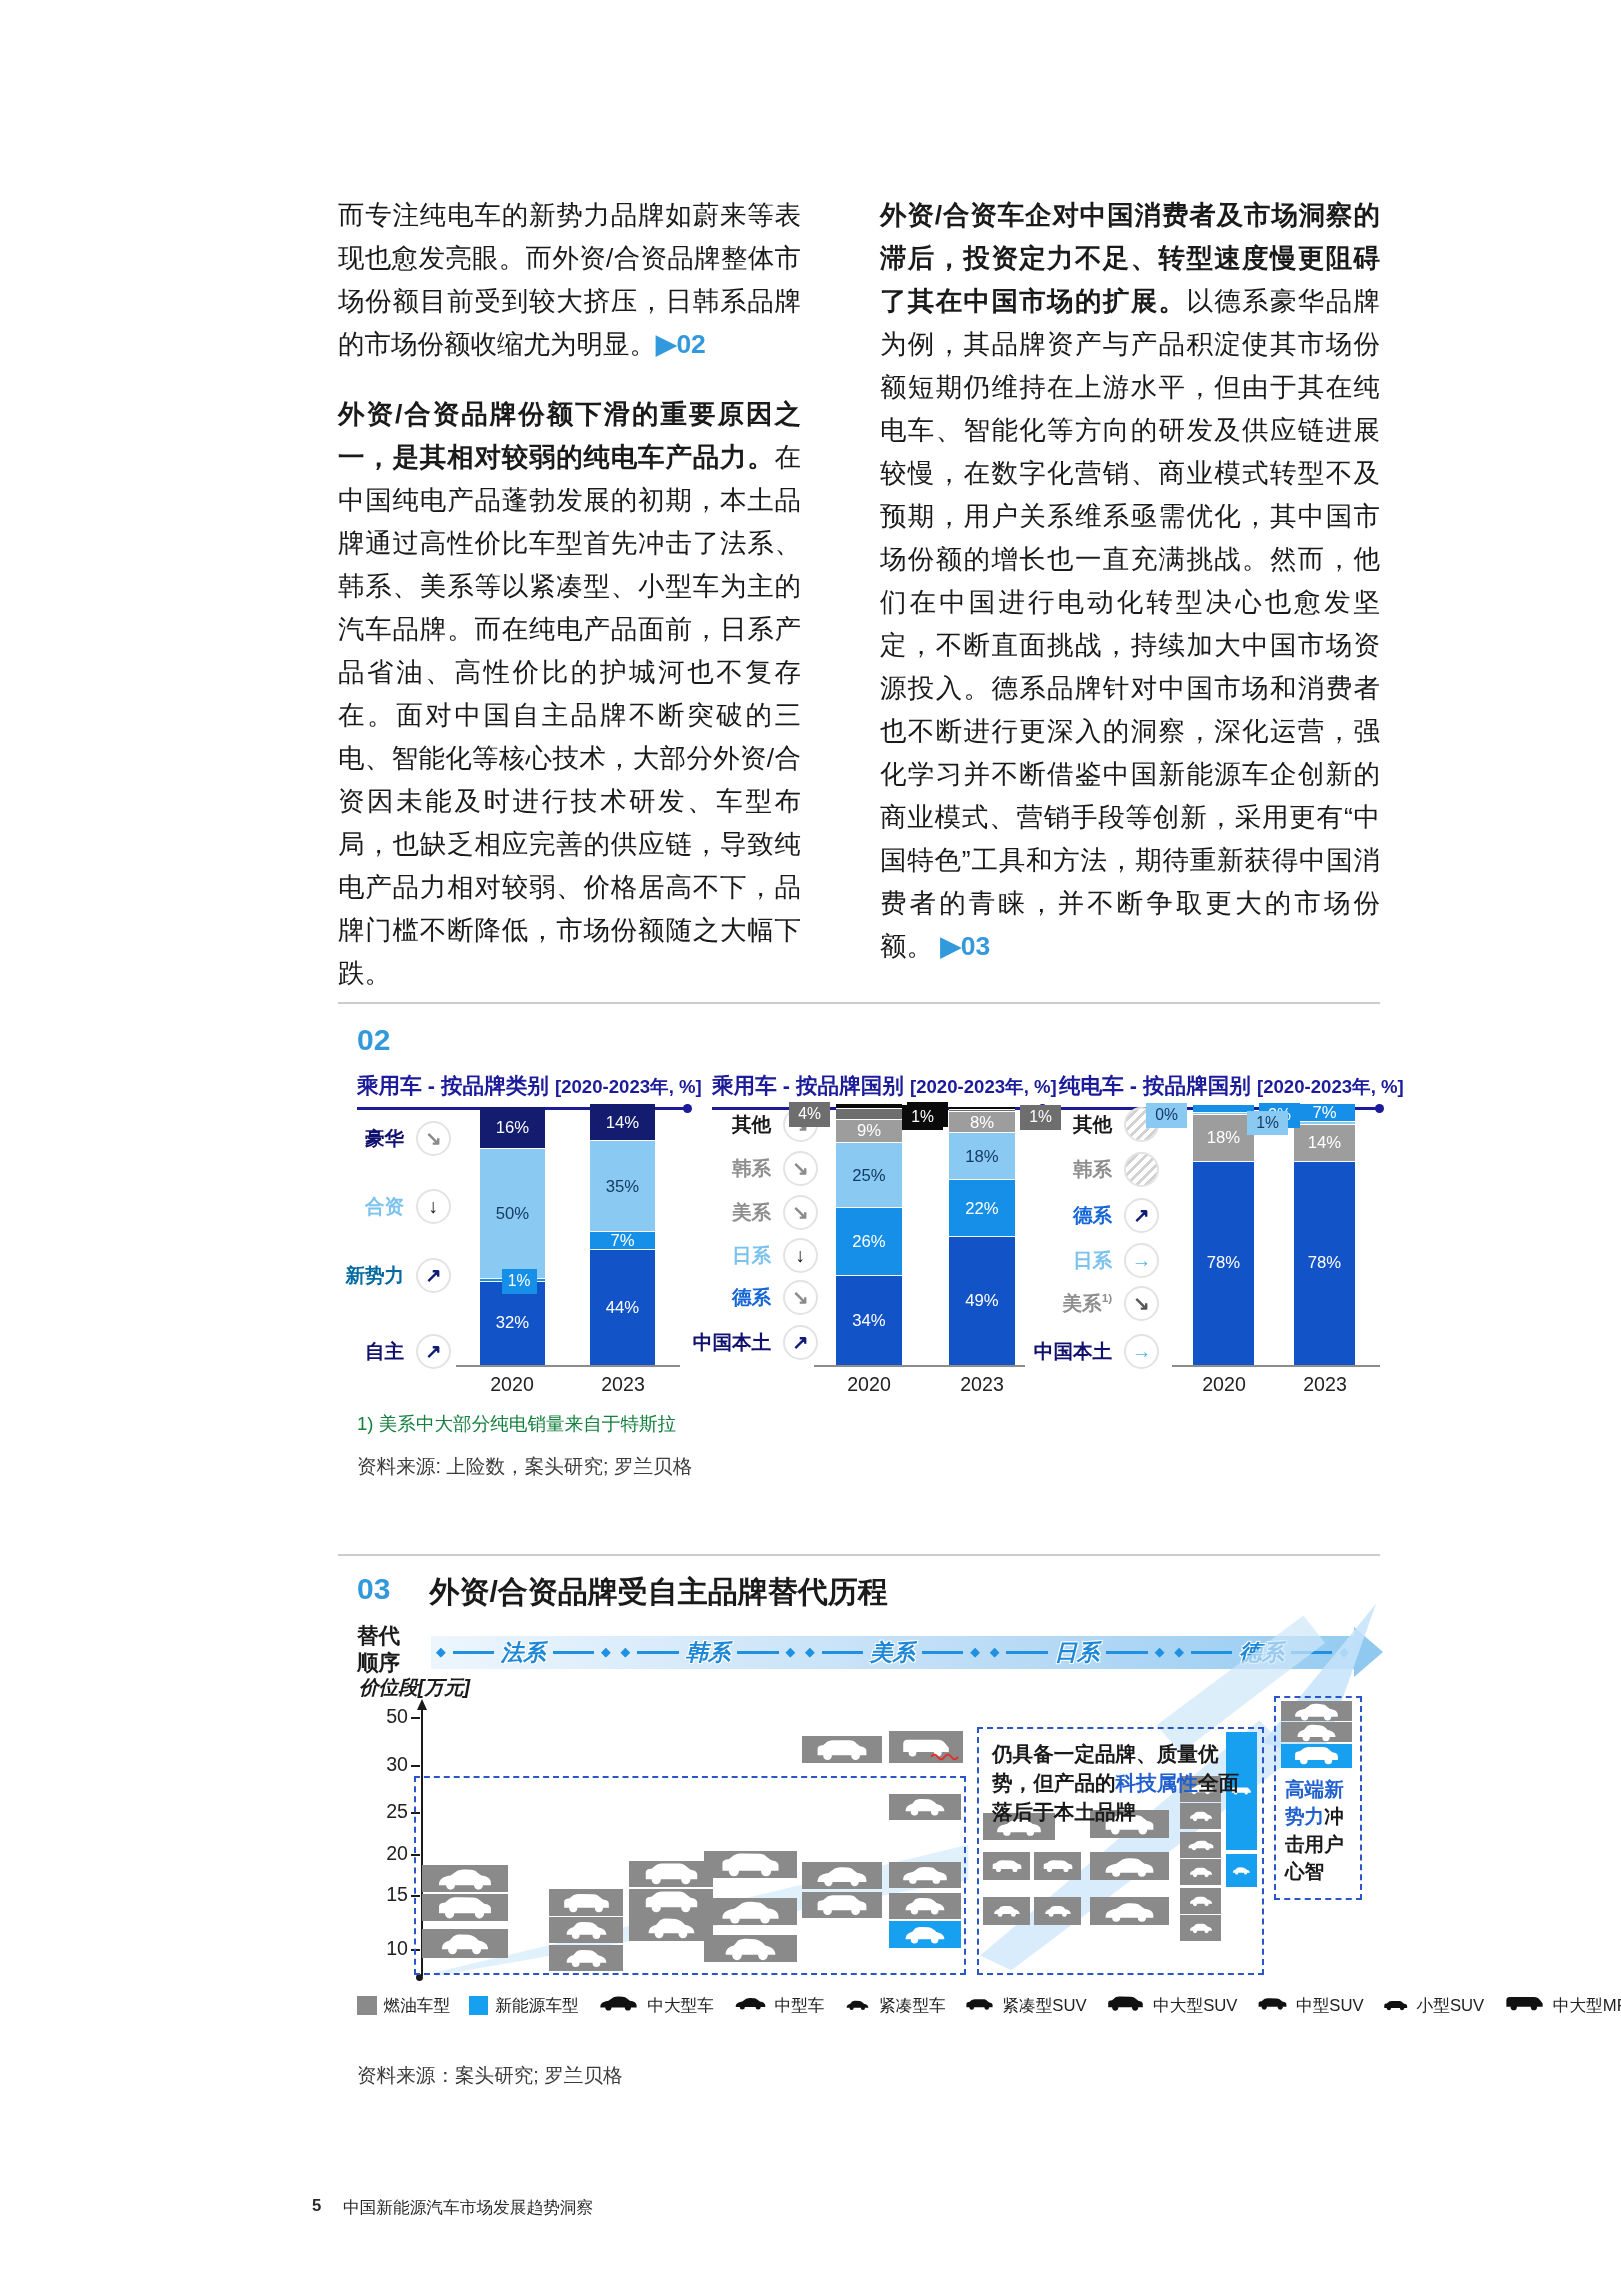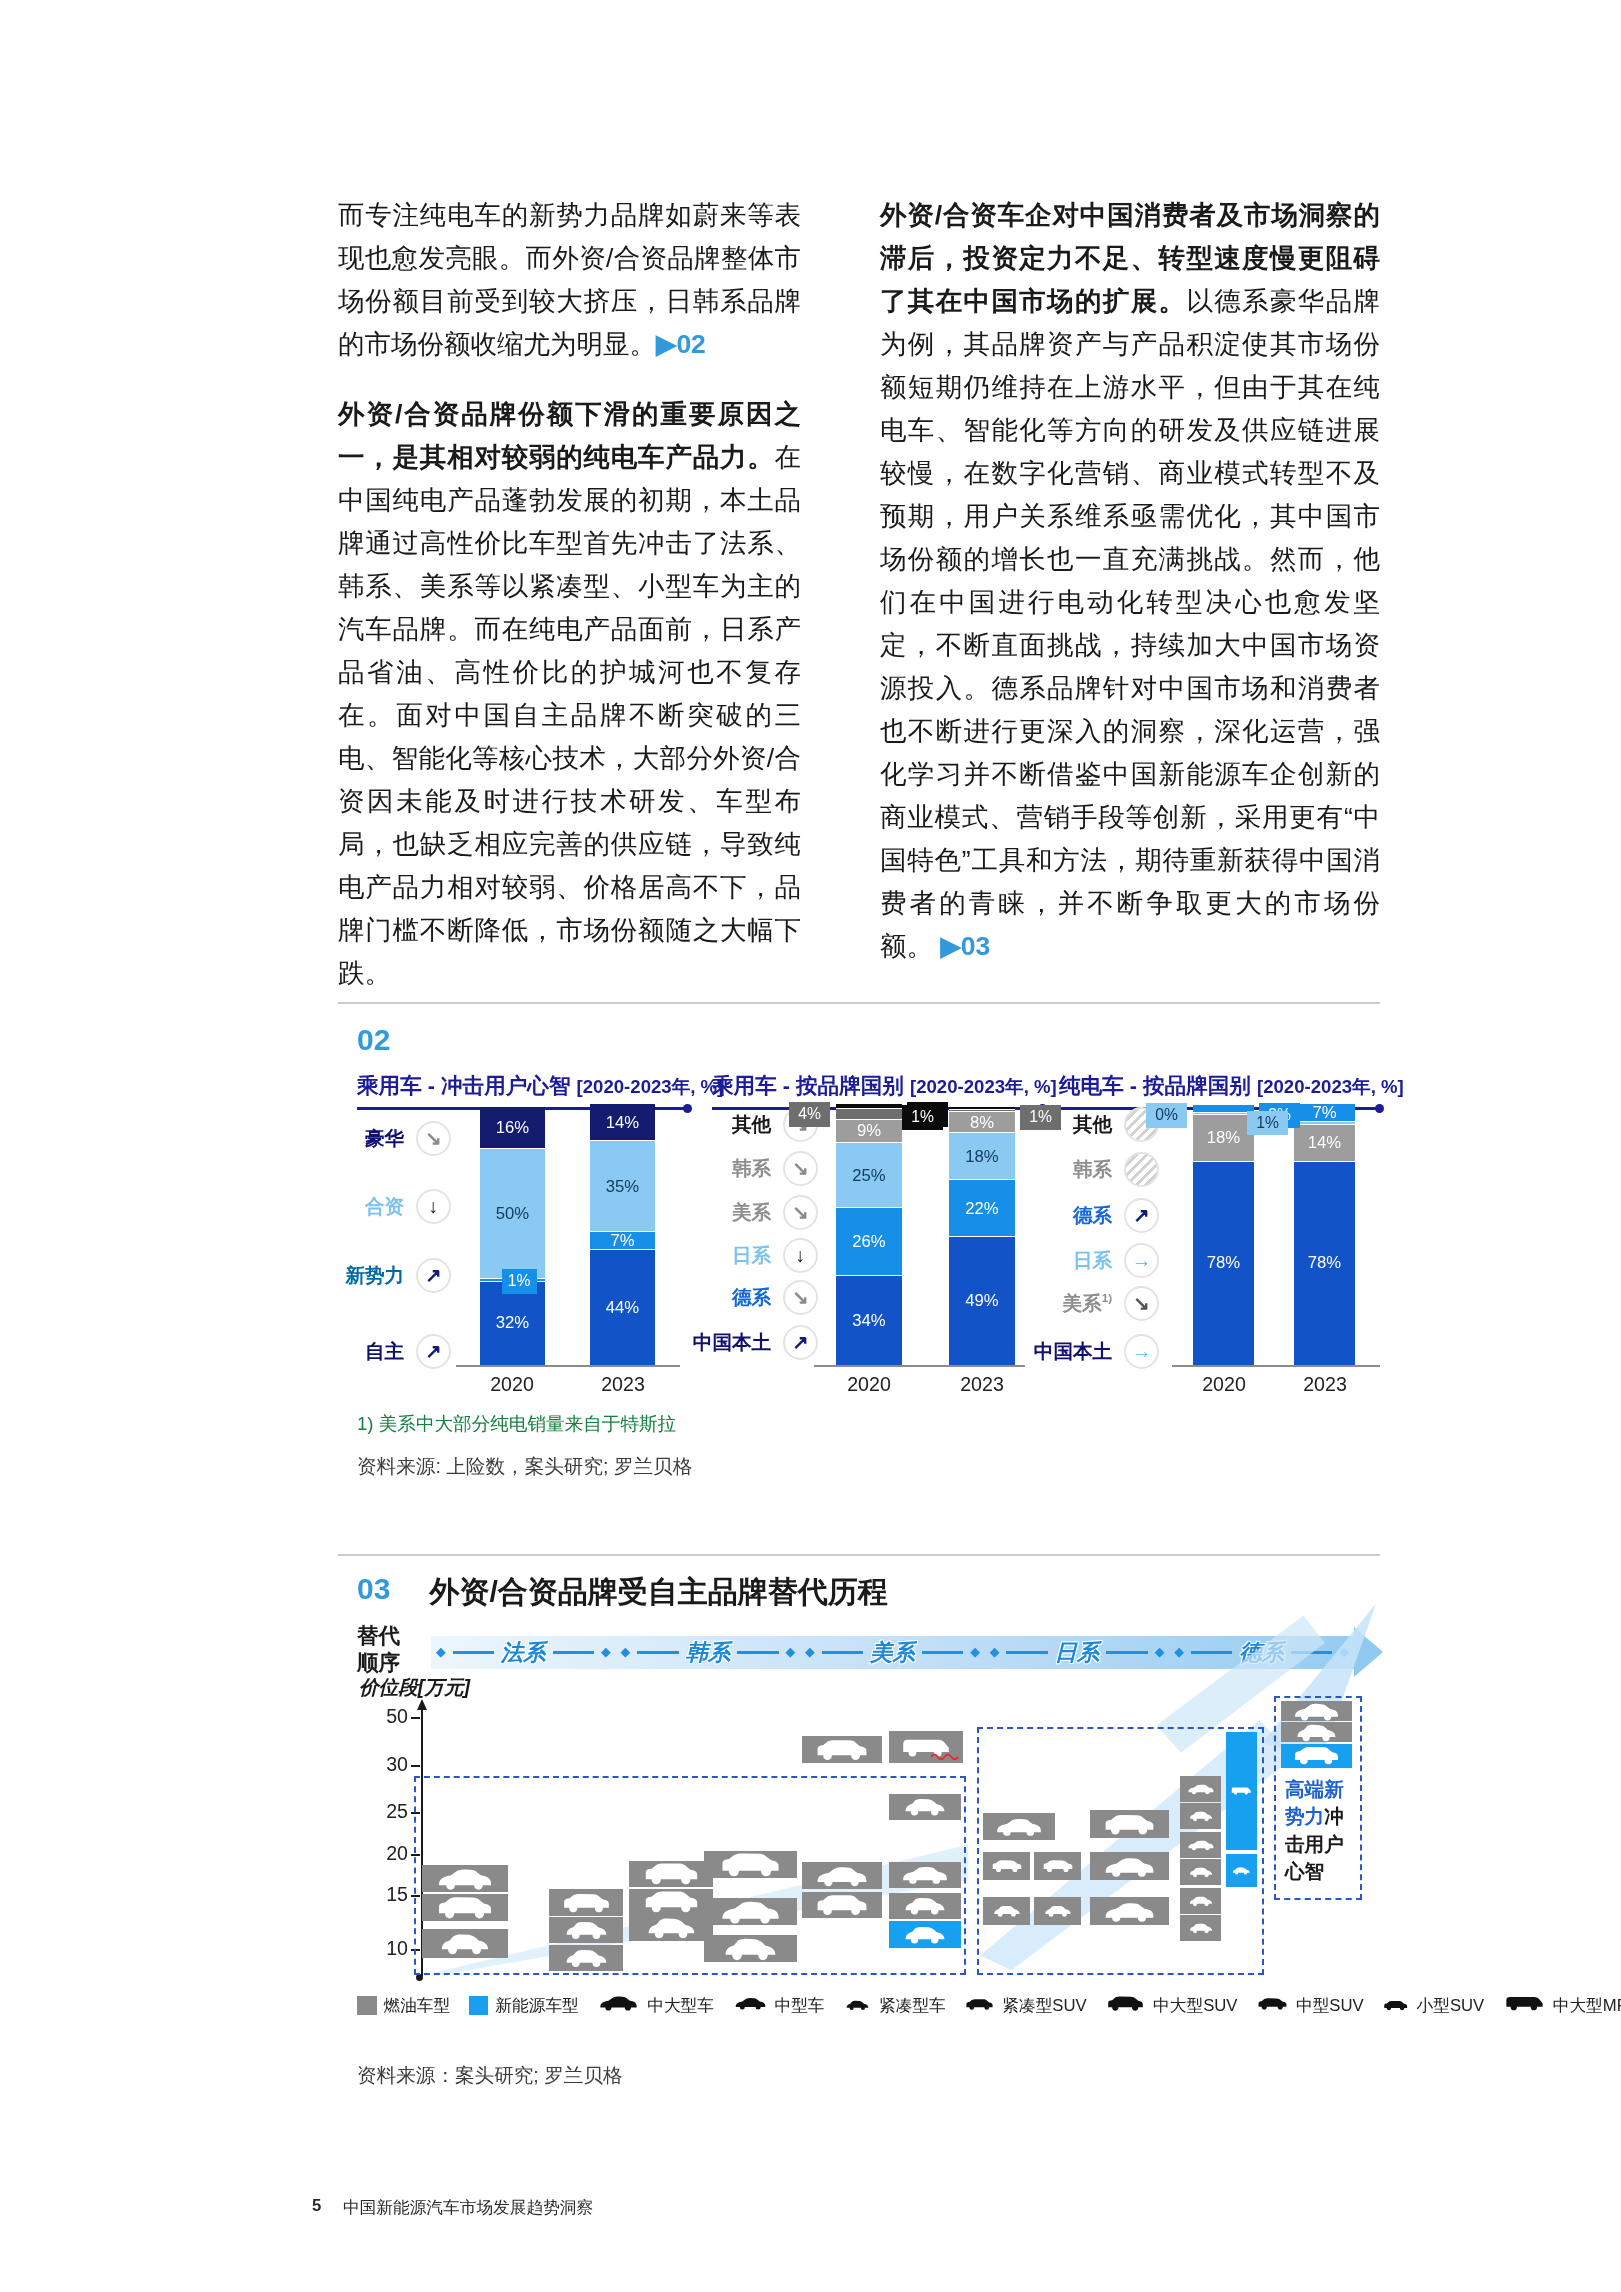--- a/index.html
+++ b/index.html
@@ -108,21 +108,21 @@
   <div class="col col-right">
     <p><span class="b">外资/合资车企对中国消费者及市场洞察的滞后，投资定力不足、转型速度慢更阻碍了其在中国市场的扩展。</span><span>以德系豪华品牌为例，其品牌资产与产品积淀使其市场份额短期仍维持在上游水平，但由于其在纯电车、智能化等方向的研发及供应链进展较慢，在数字化营销、商业模式转型不及预期，用户关系维系亟需优化，其中国市场份额的增长也一直充满挑战。然而，他们在中国进行电动化转型决心也愈发坚定，不断直面挑战，持续加大中国市场资源投入。德系品牌针对中国市场和消费者也不断进行更深入的洞察，深化运营，强化学习并不断借鉴中国新能源车企创新的商业模式、营销手段等创新，采用更有“中国特色”工具和方法，期待重新获得中国消费者的青睐，并不断争取更大的市场份额。</span> <span class="link">▶03</span></p>
   </div>
 
   <div class="rule" style="top:1002px"></div>
   <div class="sec-head" style="top:1023px">
     <span class="sec-num">02</span>
   </div>
   <div id="charts">
       <div class="chart" style="left: 357px; top: 1071px; width: 333px; height: 333px;">
-        <div class="chart-title"><span>乘用车 - 冲击用户心智 </span><span class="rng">[2020-2023年, %]</span></div>
+        <div class="chart-title"><span>乘用车 - 按品牌类别 </span><span class="rng">[2020-2023年, %]</span></div>
         <div class="chart-ul"></div>
         <div class="cat" style="top: 49px; left: 0px; width: 94px;">
           <span class="t" style="color: rgb(16, 16, 110);">豪华</span>
           <span class="circ" style="color: rgb(138, 138, 138);">↘</span>
         </div>
         <div class="cat" style="top: 117px; left: 0px; width: 94px;">
           <span class="t" style="color: rgb(124, 194, 238); margin-left: 20px;">合资</span>
           <span class="circ" style="color: rgb(20, 20, 20);">↓</span>
         </div>
         <div class="cat" style="top: 186px; left: 0px; width: 94px;">
@@ -314,20 +314,23 @@
       <div class="ytick" style="left: 363px; top: 1800px;">25<i></i></div>
       <div class="ytick" style="left: 363px; top: 1842px;">20<i></i></div>
       <div class="ytick" style="left: 363px; top: 1883px;">15<i></i></div>
       <div class="ytick" style="left: 363px; top: 1937px;">10<i></i></div>
     </div>
 
   <div class="dash" style="left:414px;top:1776px;width:552px;height:199px"></div>
   <div class="dash" style="left:977px;top:1727px;width:287px;height:248px"></div>
   <div class="dash" style="left:1274px;top:1696px;width:88px;height:204px"></div>
 
+  <div class="note" style="left:992px;top:1739px;width:265px;font-size:20.6px;line-height:29px">
+    <span>仍具备一定品牌、质量优势，但产品的</span><span class="blue">科技属性</span><span>全面落后于本土品牌</span>
+  </div>
   <div class="note" style="left:1285px;top:1776px;width:69px;font-size:19.6px;line-height:27.4px">
     <span class="blue">高端新势力</span><span>冲击用户心智</span>
   </div>
 
   <div id="cars">
       <div class="carbox g" style="left: 802px; top: 1736px; width: 80px; height: 27.4px;">
         <svg width="58" height="23.5" viewBox="0 0 64 26" fill="#ffffff">
           <use href="#ic-suv"></use>
         </svg>
       </div>

